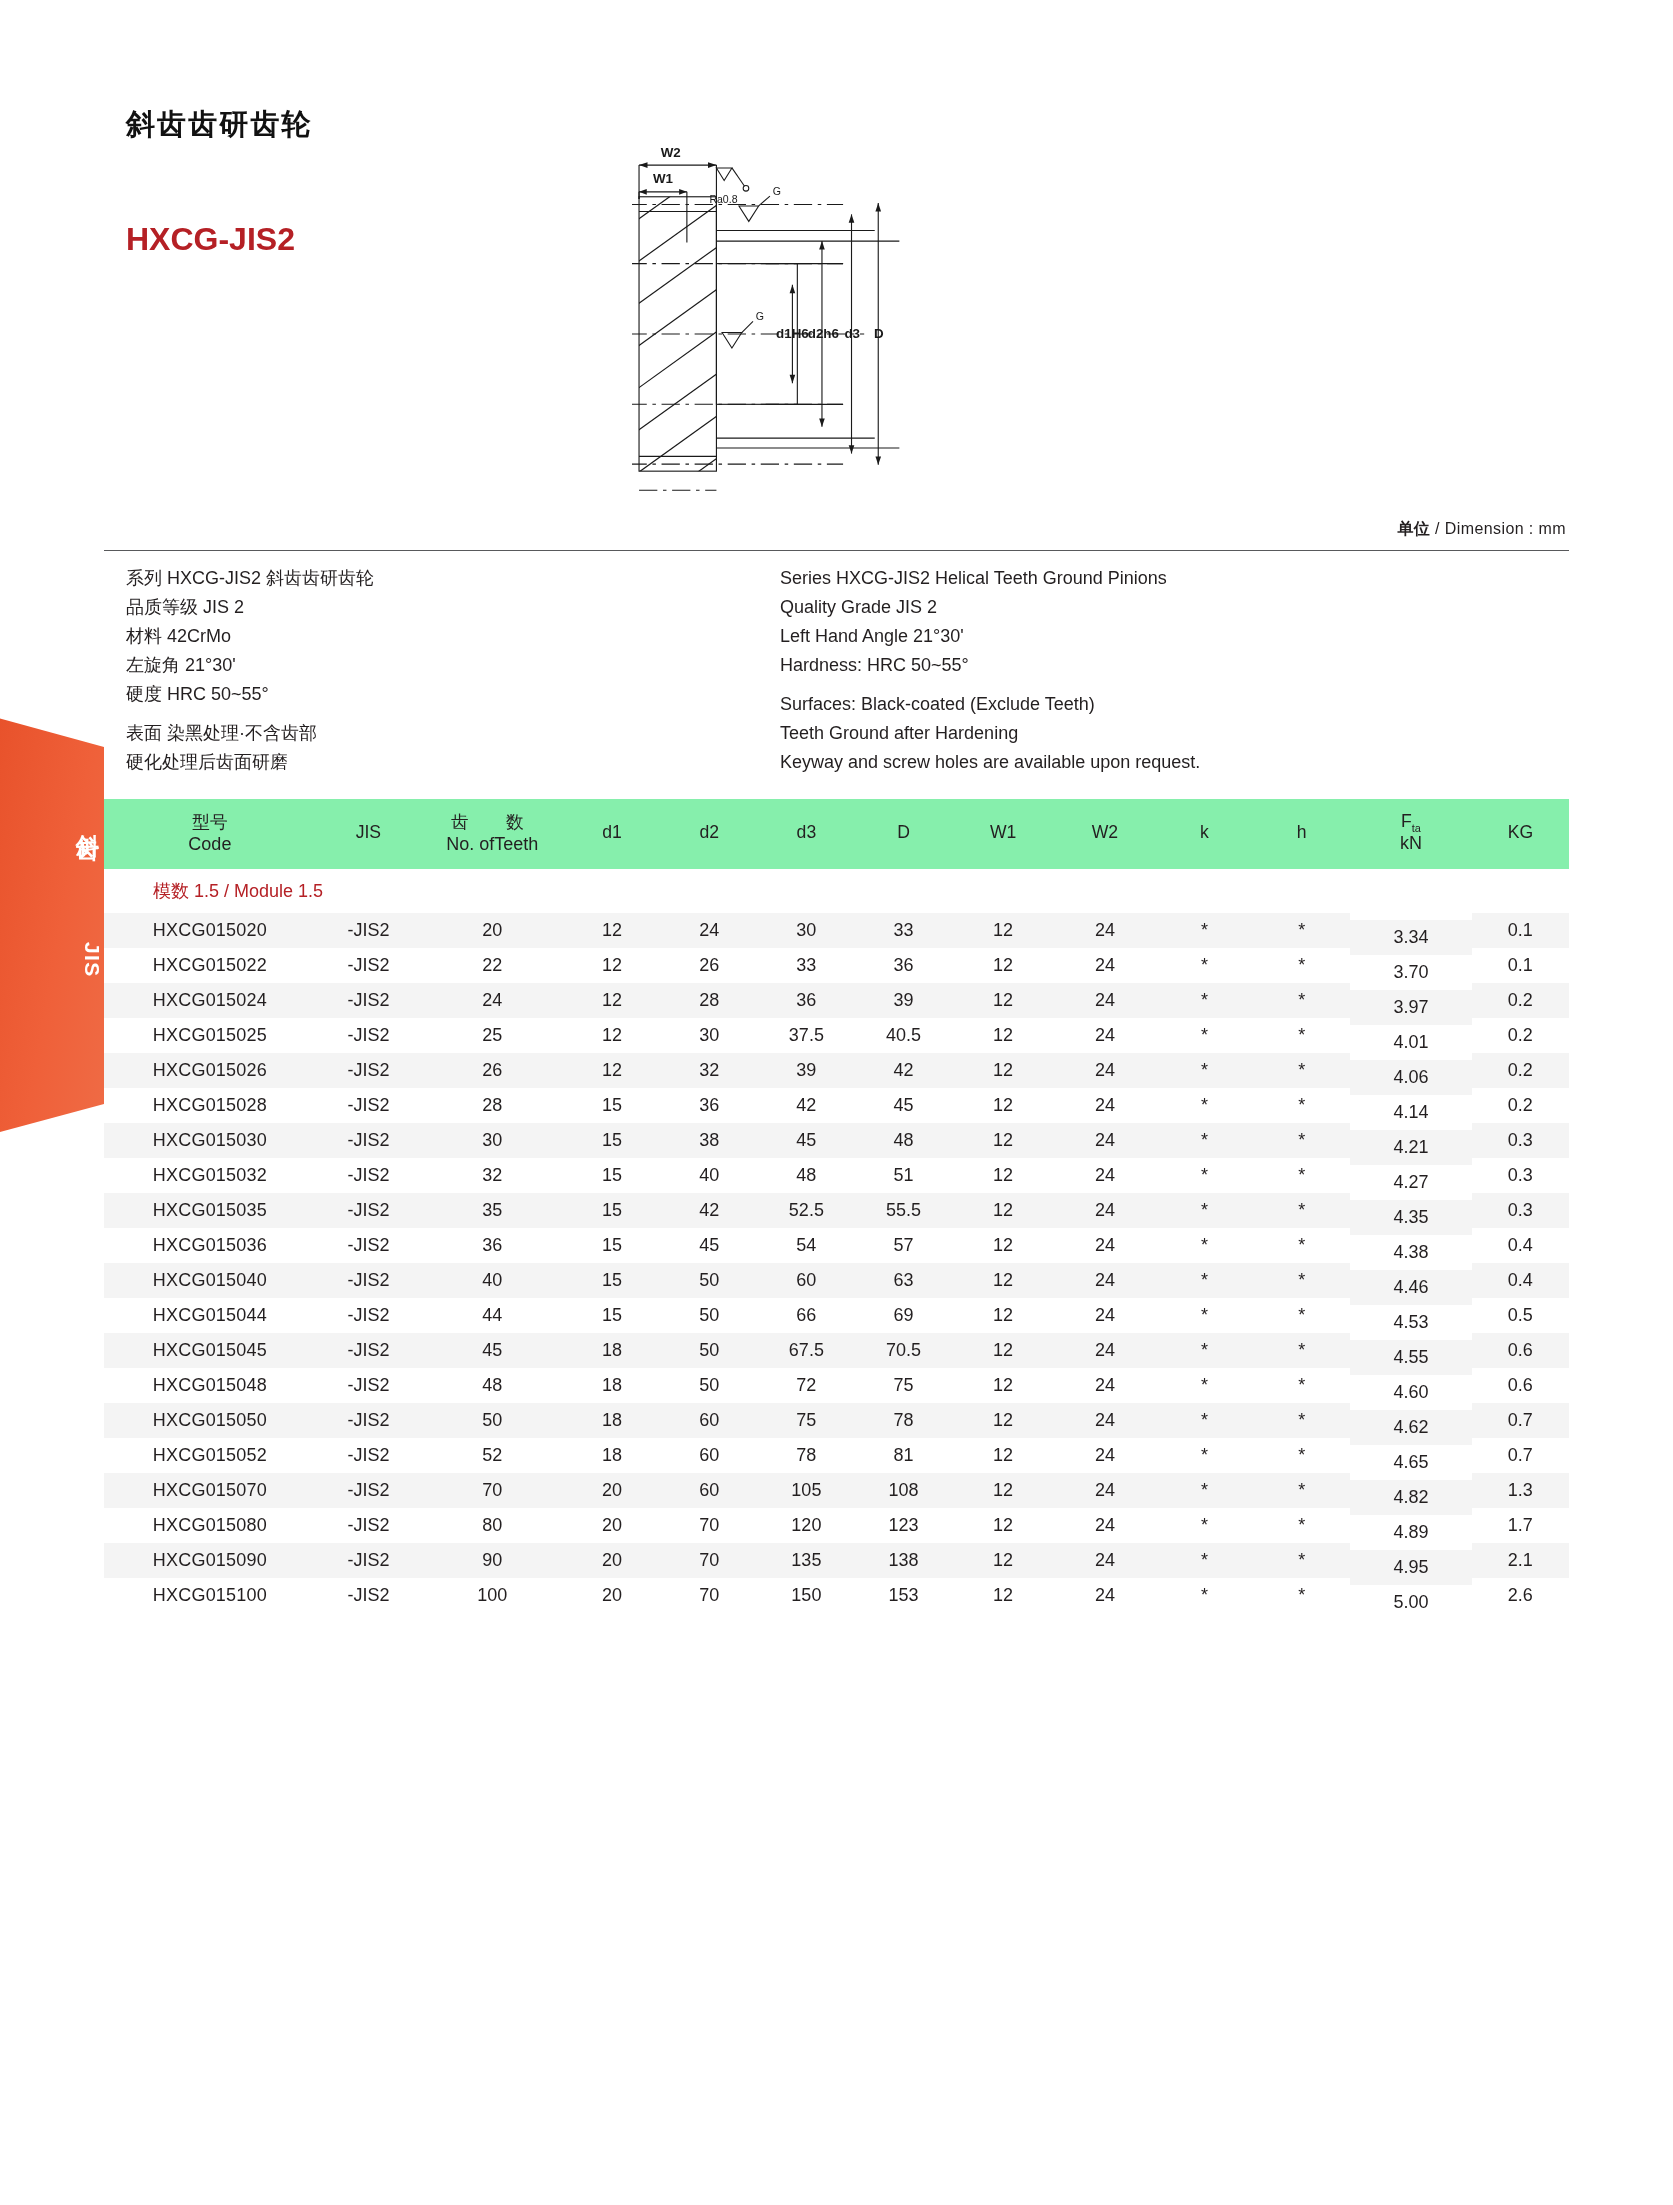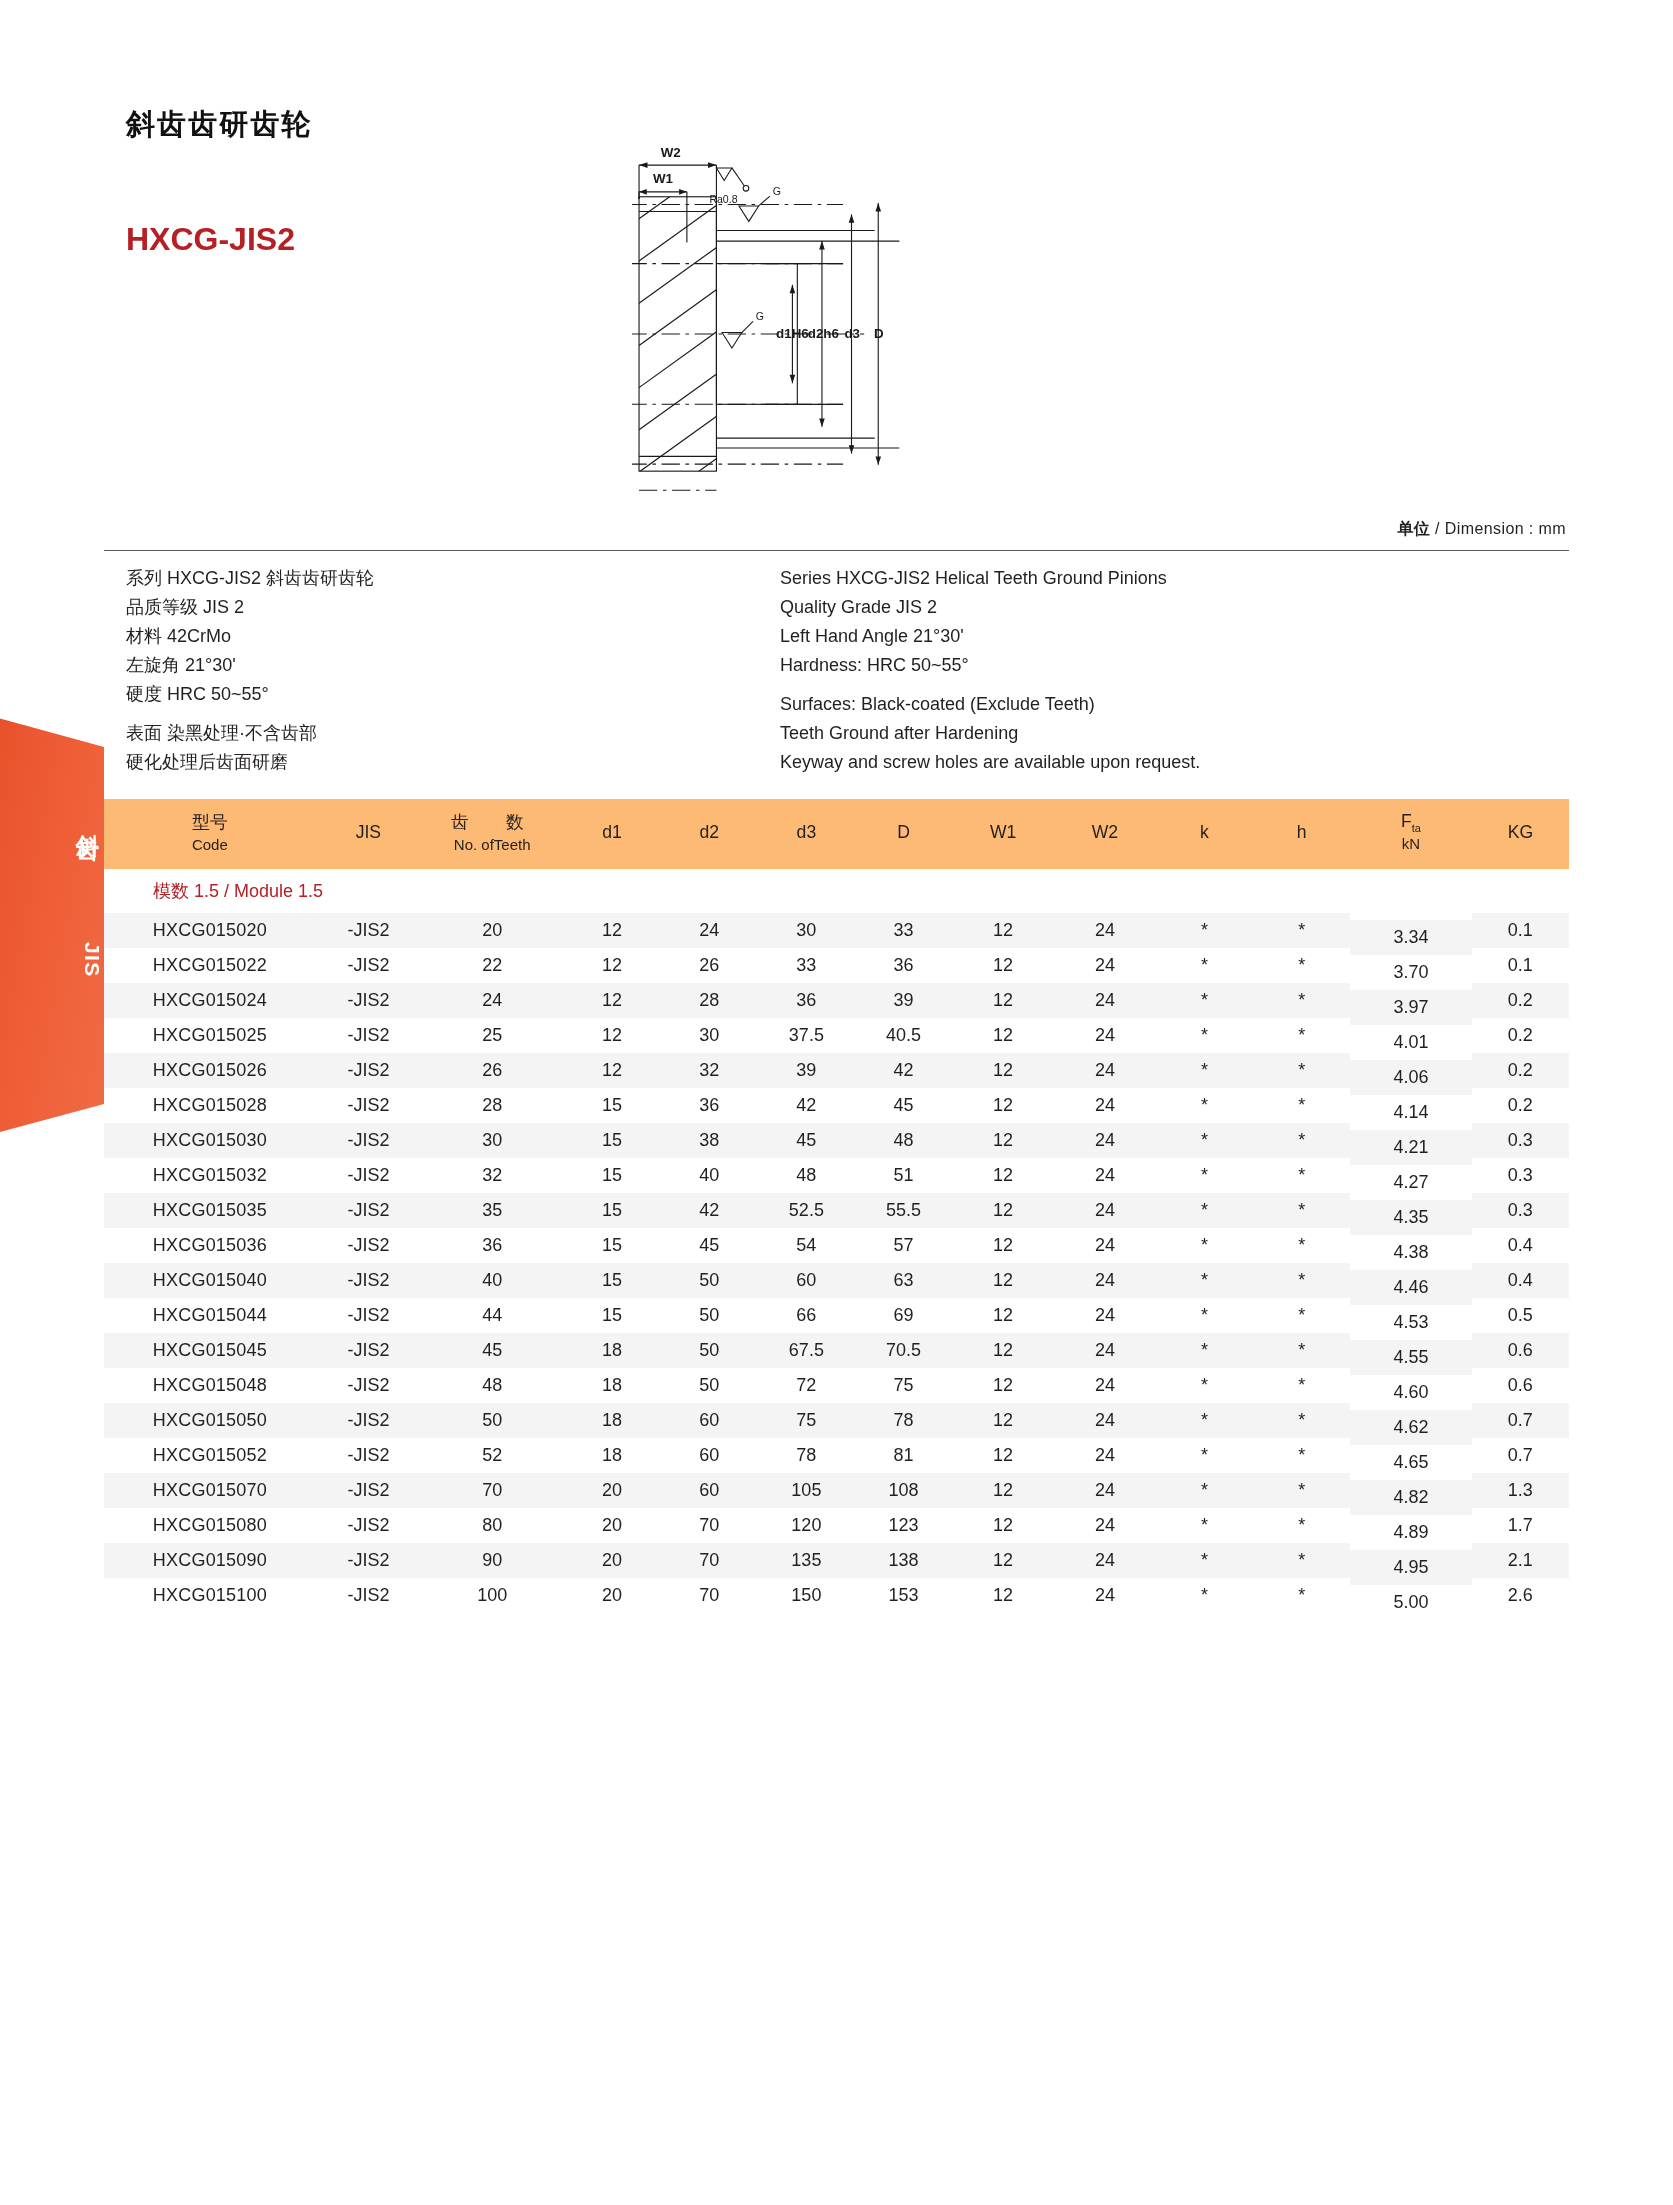--- a/index.html
+++ b/index.html
@@ -61,24 +61,24 @@
   #spec .col.cn{ width:654px; }
   #spec .col.en{ width:773px; }
   #spec .gap{ height:9.8px; }
 
   
   #spec-table{
     position:absolute; left:104px; top:799px; width:1465px;
     border-collapse:collapse;
   }
   #spec-table th{
-    background:#fdba74; font-weight:400; font-size:17.6px;
+    background:#86efac; font-weight:400; font-size:17.6px;
     padding:11.2px 0 14px 0; vertical-align:middle; color:#231f20;
   }
-  #spec-table th .sub{ display:block; font-size:15px; line-height:21px;}
+  #spec-table th .sub{ display:block; font-size:18px; line-height:21px;}
   #spec-table th .sp{ letter-spacing:9.8px; }
   #spec-table td{
     font-size:18px; text-align:center; padding:7px 0; color:#231f20;
   }
   #spec-table tbody tr:nth-child(even) td{ background:#f4f4f4; }
   #spec-table tbody tr:nth-child(odd) td{ background:#ffffff; }
   #spec-table tr.module-row td{
     background:#ffffff !important; text-align:left; padding:9.8px 0 9.8px 49px;
     color:#b52025; font-size:18px;
   }

